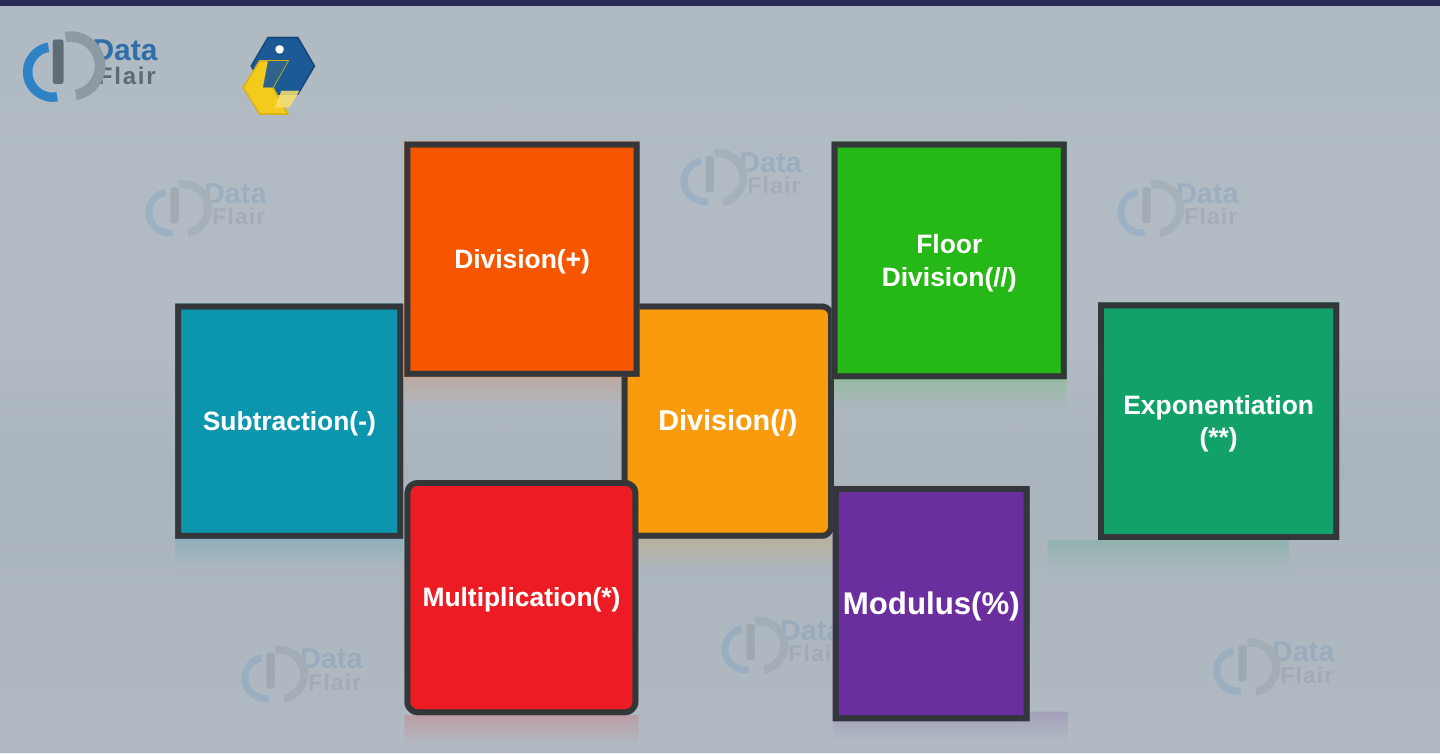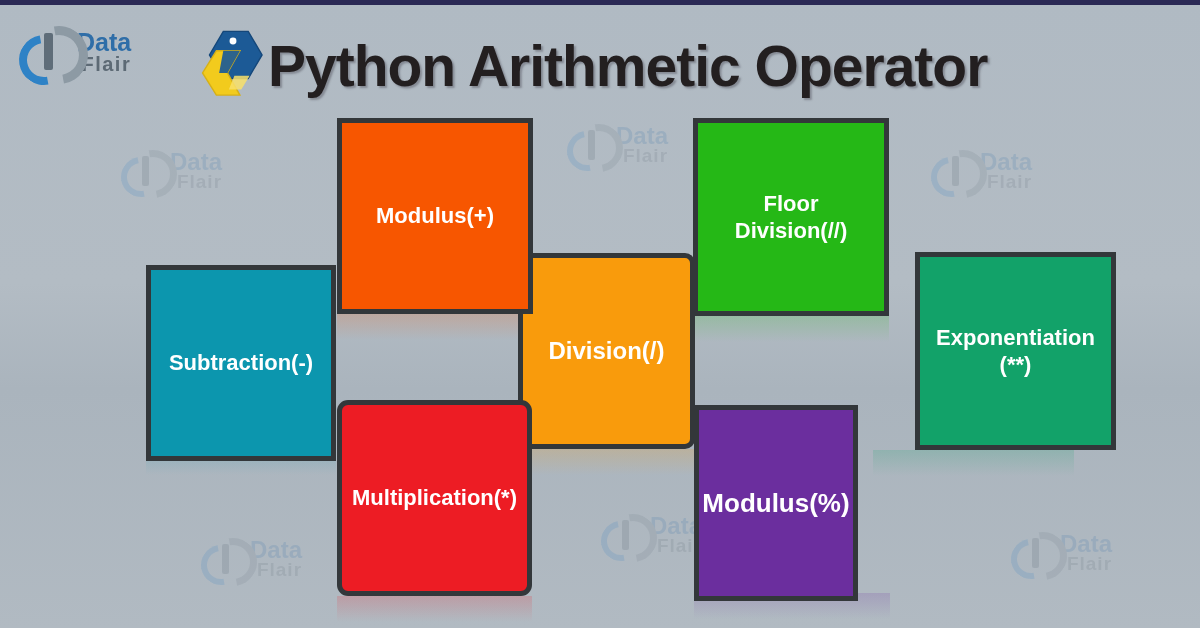--- a/index.html
+++ b/index.html
@@ -274,27 +274,27 @@
       <div class="reflection" style="left: 693px; top: 316px; width: 196px; height: 26px; background: linear-gradient(rgb(37, 184, 22) 0%, rgba(255, 255, 255, 0) 100%);"></div>
       <div class="reflection" style="left: 146px; top: 449px; width: 190px; height: 26px; background: linear-gradient(rgb(12, 150, 174) 0%, rgba(255, 255, 255, 0) 100%);"></div>
       <div class="reflection" style="left: 518px; top: 449px; width: 177px; height: 26px; background: linear-gradient(rgb(249, 155, 12) 0%, rgba(255, 255, 255, 0) 100%);"></div>
       <div class="reflection" style="left: 873px; top: 450px; width: 201px; height: 26px; background: linear-gradient(rgb(18, 162, 105) 0%, rgba(255, 255, 255, 0) 100%);"></div>
       <div class="reflection" style="left: 337px; top: 596px; width: 195px; height: 26px; background: linear-gradient(rgb(237, 28, 36) 0%, rgba(255, 255, 255, 0) 100%);"></div>
       <div class="reflection" style="left: 694px; top: 593px; width: 196px; height: 26px; background: linear-gradient(rgb(107, 46, 158) 0%, rgba(255, 255, 255, 0) 100%);"></div>
     </div>
 
   <div id="boxes-layer">
       <div class="op-box" style="left: 337px; top: 118px; width: 196px; height: 196px; background: rgb(247, 86, 0); z-index: 6; font-size: 22px;">
-        <span class="op-label">Modulus(+)</span>
+        <span class="op-label">Division(+)</span>
       </div>
       <div class="op-box" style="left: 693px; top: 118px; width: 196px; height: 198px; background: rgb(37, 184, 22); z-index: 6; font-size: 22px;">
         <span class="op-label">Floor
 Division(//)</span>
       </div>
-      <div class="op-box" style="left: 146px; top: 253px; width: 190px; height: 196px; background: rgb(12, 150, 174); z-index: 4; font-size: 22px; margin-top: 12px;">
+      <div class="op-box" style="left: 146px; top: 253px; width: 190px; height: 196px; background: rgb(12, 150, 174); z-index: 4; font-size: 22px;">
         <span class="op-label">Subtraction(-)</span>
       </div>
       <div class="op-box" style="left: 518px; top: 253px; width: 177px; height: 196px; background: rgb(249, 155, 12); z-index: 4; font-size: 24px; border-radius: 10px;">
         <span class="op-label">Division(/)</span>
       </div>
       <div class="op-box" style="left: 915px; top: 252px; width: 201px; height: 198px; background: rgb(18, 162, 105); z-index: 4; font-size: 22px;">
         <span class="op-label">Exponentiation
 (**)</span>
       </div>
       <div class="op-box" style="left: 337px; top: 400px; width: 195px; height: 196px; background: rgb(237, 28, 36); z-index: 5; font-size: 22px; border-radius: 11px;">
@@ -320,15 +320,14 @@
   <div class="py-logo">
     <svg viewBox="0 0 100 104" width="70" height="72" aria-hidden="true">
       <polygon points="36,2 72,2 92,36 72,70 36,70 16,36" fill="#1c5a96" stroke="#14477a" stroke-width="2"></polygon>
       <polygon points="26,30 60,30 42,62 60,94 26,94 6,62" fill="#f2cb1d" stroke="#d6b016" stroke-width="2"></polygon>
       <polygon points="36,30 60,30 42,62 30,62" fill="#1c5a96" opacity="0.92"></polygon>
       <polygon points="52,66 74,66 62,86 44,86" fill="#f9e06a" opacity="0.85"></polygon>
       <circle cx="50" cy="16" r="5" fill="#ffffff"></circle>
     </svg>
   </div>
 
-  <div class="page-title">Python Arithmetic Operator</div>
 
 </div>
 
 </body></html>

